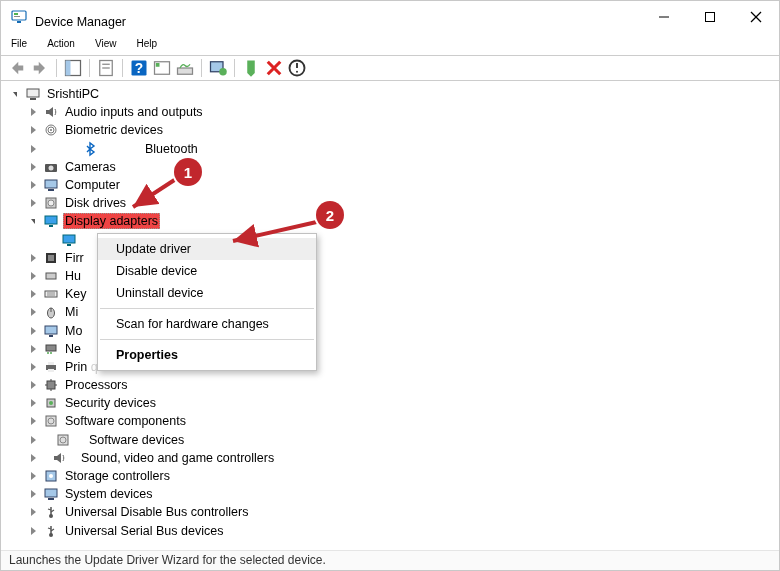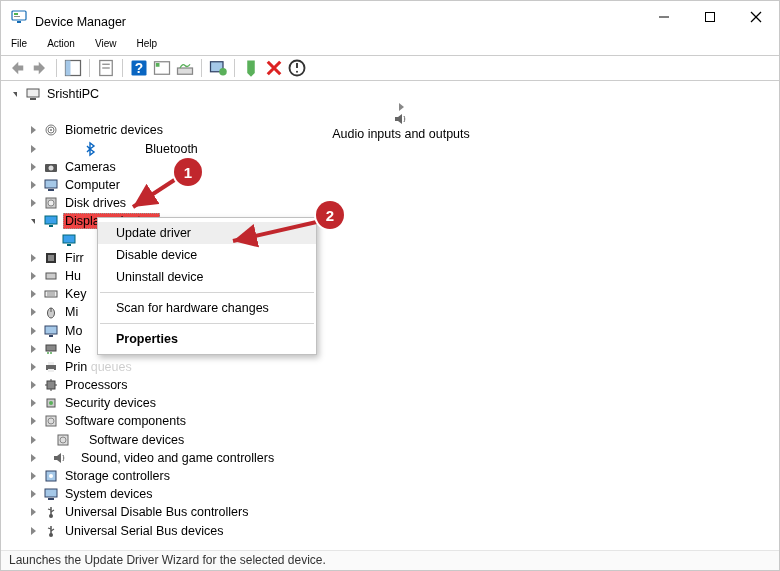--- a/index.html
+++ b/index.html
@@ -21,21 +21,21 @@
 
 .tree { position: relative; padding: 4px 2px; font-size: 12.5px; overflow: hidden; height: 469px; }
 .row { display: flex; align-items: center; height: 18.2px; white-space: nowrap; }
 .exp { width: 16px; height: 16px; display: flex; align-items: center; justify-content: center; color: #6b6b6b; font-size: 11px; }
 .exp.open::before { content: ""; border-left: 4px solid transparent; border-top: 5px solid #555; display: block; }
 .exp.closed::before { content: ""; border-top: 4px solid transparent; border-bottom: 4px solid transparent; border-left: 5px solid #888; display: block; }
 .ic { width: 16px; height: 16px; margin: 0 4px 0 2px; display:flex; align-items:center; justify-content:center;}
 .label { padding: 0 2px; }
 .sel .label { background: #ef4444; border: 1px dotted #999; padding: 0 1px; }
 
-.ctx { position: absolute; left: 96px; top: 136px; width: 220px; background: #fff; border: 1px solid #c0c0c0; box-shadow: 2px 3px 6px rgba(0,0,0,0.25); font-size: 12.5px; padding: 4px 0; }
+.ctx { position: absolute; left: 96px; top: 152px; width: 220px; background: #fff; border: 1px solid #c0c0c0; box-shadow: 2px 3px 6px rgba(0,0,0,0.25); font-size: 12.5px; padding: 4px 0; }
 .ctx .item { padding: 4px 18px; }
 .ctx .hover { background: #eeeeee; }
 .ctx .csep { height: 1px; background: #d4d4d4; margin: 4px 2px; }
 .ctx .bold { font-weight: 600; }
 
 .status { position: absolute; bottom: 0; left: 0; right: 0; height: 20px; padding: 2px 8px; font-size: 12px; border-top: 1px solid #e5e5e5; background: #fafafa; color: #333;}
 
 .badge { position: absolute; width: 28px; height: 28px; border-radius: 50%; background: #c1272d; color: #fff; font-size: 15px; font-weight: 700; display:flex; align-items:center; justify-content:center; box-shadow: 0 0 0 2px #fff; }
 
 svg { display: block; }
@@ -158,21 +158,21 @@
     <span class="exp open"></span>
     <span class="ic">
         <svg viewBox="0 0 16 16">
           <rect x="2" y="3" width="12" height="8" fill="#eee" stroke="#555"></rect>
           <rect x="5" y="12" width="6" height="2" fill="#555"></rect>
         </svg>
       </span>
     <span class="label">SrishtiPC</span>
   </div>
   <div id="cat-list">
-      <div class="row" style="padding-left: 22px; flex-direction: column;">
+      <div class="row" style="padding-left: 22px;">
         <span class="exp closed"></span>
         <span class="ic">
           <svg viewBox="0 0 16 16">
             <path d="M3 6v4h3l4 3V3L6 6z" fill="#666"></path>
             <path d="M12 5c1 2 1 4 0 6" stroke="#666" fill="none"></path>
           </svg>
         </span>
         <span class="label">Audio inputs and outputs</span>
       </div>
       <div class="row" style="padding-left: 22px;">

